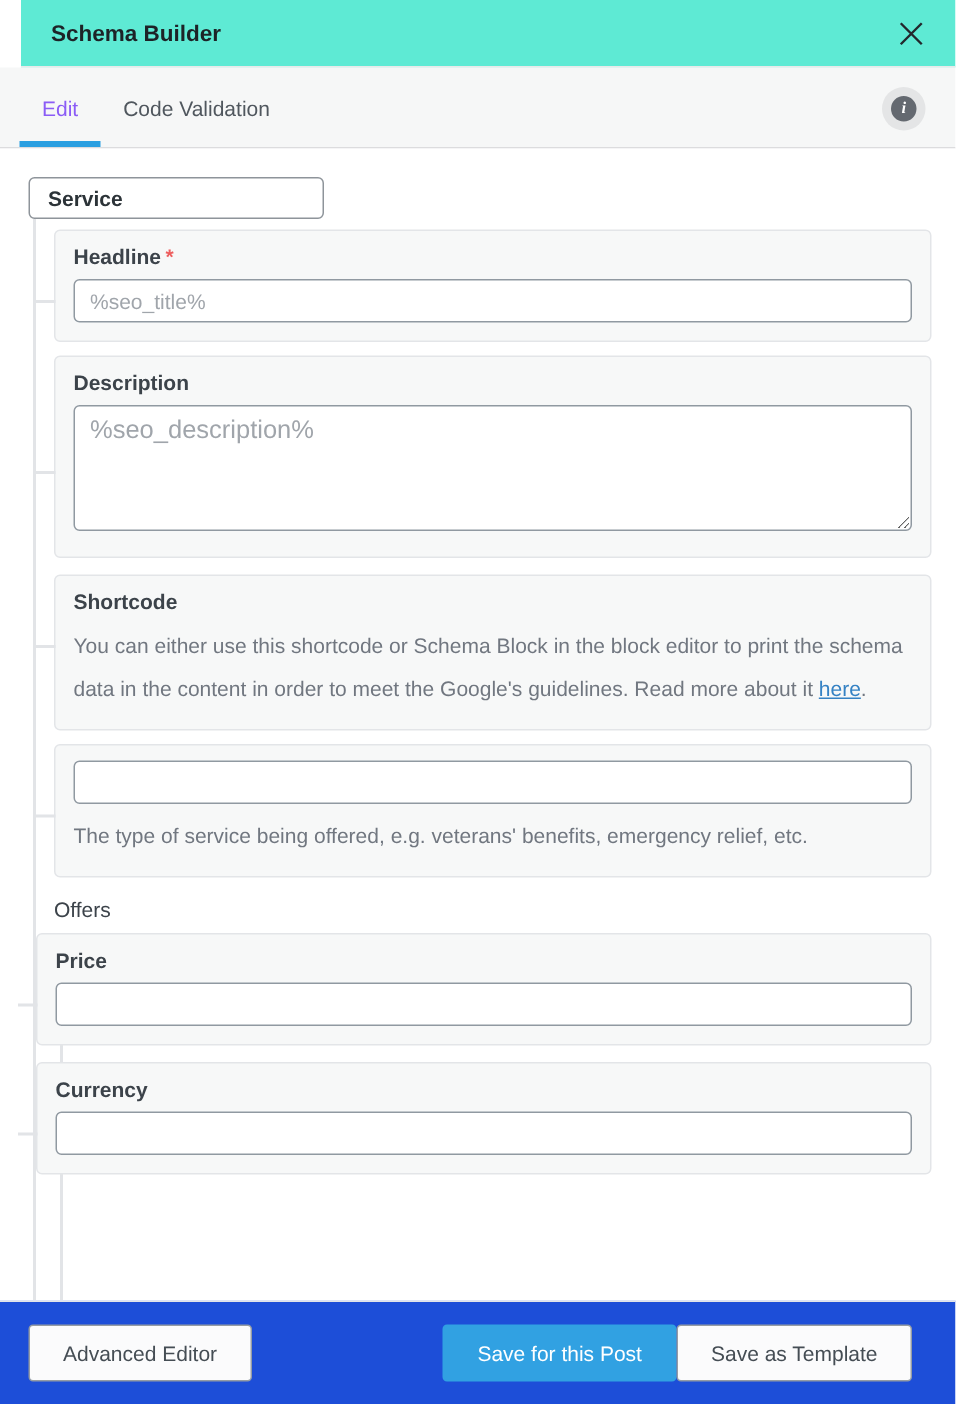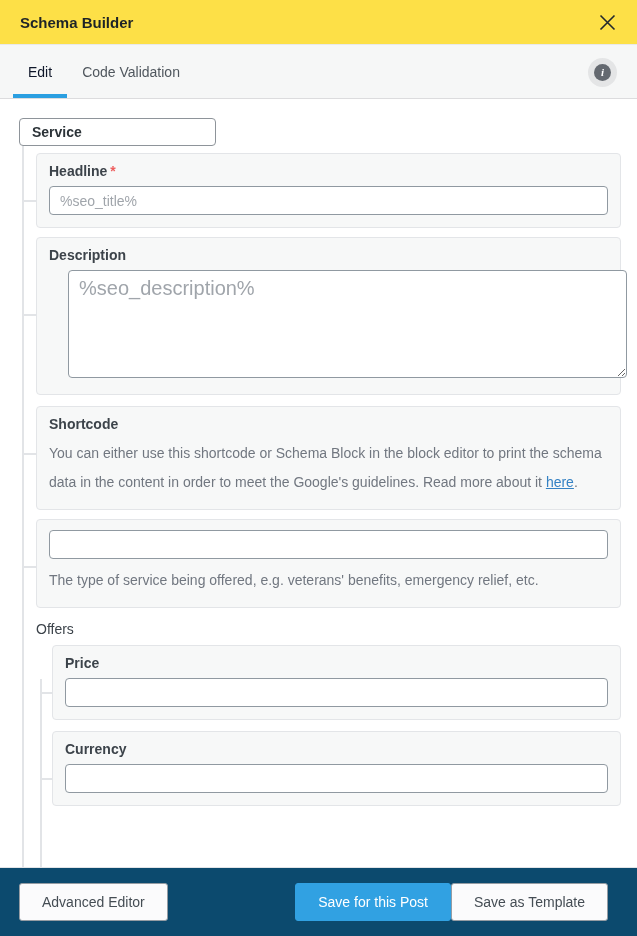--- a/index.html
+++ b/index.html
@@ -9,39 +9,39 @@
     background: #fff;
     color: #3c434a;
     overflow: hidden;
   }
   .modal { width: 637px; height: 936px; display: flex; flex-direction: column; background: #fff; }
 
   
   .header {
     height: 45px; flex: 0 0 45px;
     display: flex; align-items: center; justify-content: space-between;
-    padding: 0 20px; background: #fde047; border-bottom: 1px solid #e9e9ea;
+    padding: 0 20px; background: #5eead4; border-bottom: 1px solid #e9e9ea; margin-left: 14px;
   }
   .header .title { font-size: 15px; font-weight: bold; color: #1d2327; }
   .close-btn { width: 20px; height: 20px; display: flex; align-items: center; justify-content: center; cursor: pointer; background: none; border: none; }
   .close-btn svg { display: block; }
 
   
   .tabbar {
     height: 54px; flex: 0 0 54px;
     background: #f6f7f7; border-bottom: 1px solid #dcdcde;
     display: flex; align-items: stretch; position: relative;
   }
   .tab {
     display: flex; align-items: center; padding: 0 15px; margin-left: 0;
     font-size: 14px; color: #50575e; cursor: pointer; border: none; background: none;
     border-bottom: 4px solid transparent; padding-top: 4px;
   }
   .tab.first { margin-left: 13px; }
-  .tab.active { color: #0f172a; border-bottom-color: #2a9fe1; }
+  .tab.active { color: #8b5cf6; border-bottom-color: #2a9fe1; }
   .info-btn {
     position: absolute; right: 20px; top: 13px;
     width: 29px; height: 29px; border-radius: 50%;
     background: #e4e5e6; border: none; cursor: pointer;
     display: flex; align-items: center; justify-content: center;
   }
   .info-glyph {
     width: 17px; height: 17px; border-radius: 50%; background: #646970;
     color: #fff; font-size: 11px; font-weight: bold; line-height: 17px;
     text-align: center; font-family: "Liberation Serif", serif; font-style: italic;
@@ -65,59 +65,59 @@
     position: relative;
     margin: 0 16px 0 36px;
     background: #f7f8f8; border: 1px solid #e3e5e8; border-radius: 4px;
     padding: 10px 12px 12px 12px;
   }
   .panel::before {
     content: ""; position: absolute; left: -15px; top: 46px;
     width: 15px; height: 2px; background: #e2e4e7;
   }
   .panel.desc::before { top: 76px; }
-  .panel.nested-panel { margin-left: 52px; }
+  .panel.nested-panel { margin-left: 24px; }
   .panel.nested-panel::before { left: -13px; width: 13px; }
 
   .panel.mt7 { margin-top: 7px; }
   .panel.mt9 { margin-top: 9px; }
   .panel.mt11 { margin-top: 11px; }
 
   .field-label { font-size: 14px; font-weight: bold; color: #3c434a; margin-bottom: 7px; line-height: 15px; }
   .req { color: #ed5e5e; margin-left: 3px; }
 
   .text-input {
     width: 100%; height: 29px; background: #fff;
     border: 1px solid #9099a1; border-radius: 4px;
     font-family: "Liberation Sans", sans-serif; font-size: 14px;
     color: #2c3338; padding: 0 10px; outline: none;
   }
   .text-input::placeholder { color: #a0a5ab; opacity: 1; }
   .text-input.ghost { color: #a7aaad; }
 
   .text-area {
-    width: 100%; height: 108px; background: #fff;
+    width: 100%; height: 84px; background: #fff;
     border: 1px solid #9099a1; border-radius: 4px;
-    font-family: "Liberation Sans", sans-serif; font-size: 20px;
-    color: #2c3338; padding: 6px 10px; outline: none; resize: vertical; margin-left: 19px;
+    font-family: "Liberation Sans", sans-serif; font-size: 17px;
+    color: #2c3338; padding: 6px 10px; outline: none; resize: vertical;
   }
   .text-area::placeholder { color: #a0a5ab; opacity: 1; }
 
   .help-text { margin-top: 7px; font-size: 14px; line-height: 29px; color: #717780; }
   .help-text a { color: #3582c4; text-decoration: underline; cursor: pointer; }
 
   .group-label {
     margin: 13px 0 7px 36px; font-size: 14px; font-weight: normal; color: #3c434a; line-height: 17px;
     position: relative;
   }
 
   
   .footer {
     flex: 0 0 69px; height: 69px;
-    border-top: 1px solid #e2e4e7; background: #0c4a6e;
+    border-top: 1px solid #e2e4e7; background: #1d4ed8;
     display: flex; align-items: center; padding: 0 19px;
   }
   .btn {
     height: 38px; border-radius: 3px; font-family: "Liberation Sans", sans-serif;
     font-size: 14px; cursor: pointer; padding: 0 22px;
   }
   .btn.secondary {
     background: #fbfbfc; border: 1px solid #959ca3; color: #454d54; margin-right: 10px;
   }
   .btn.primary {

